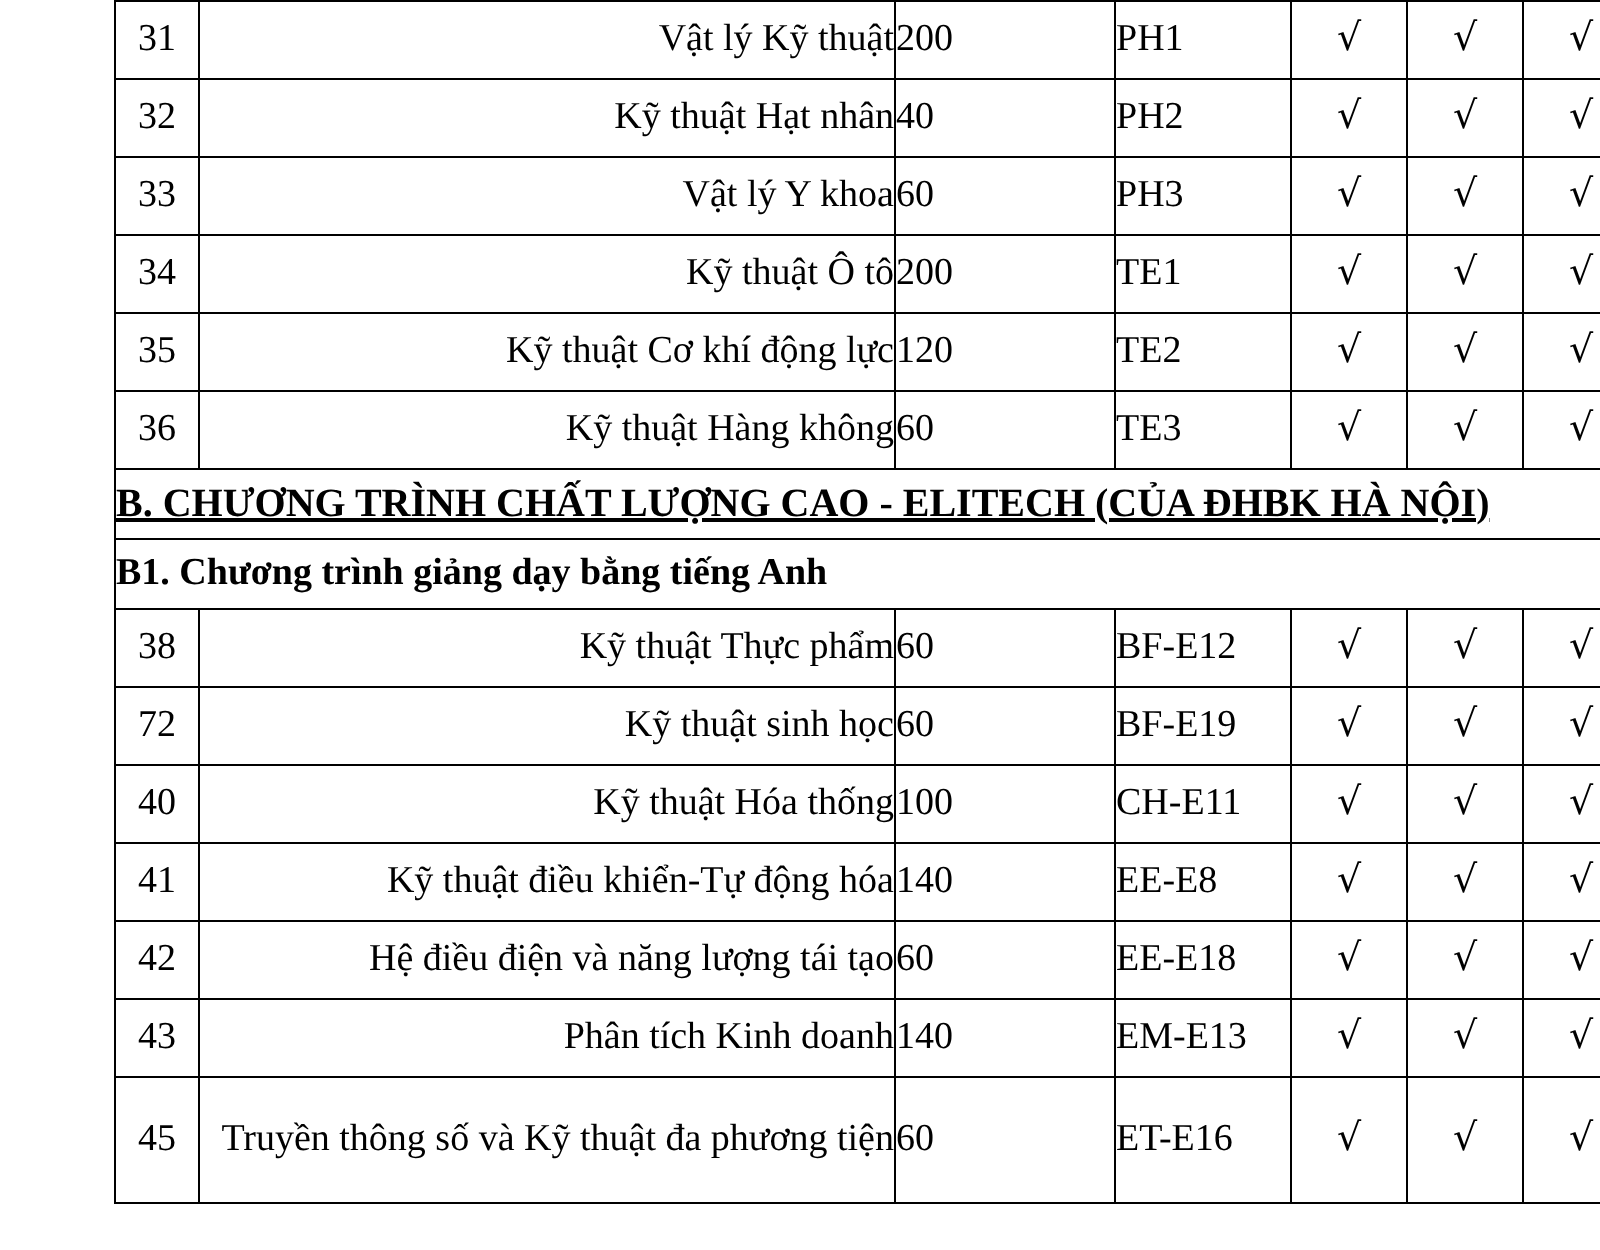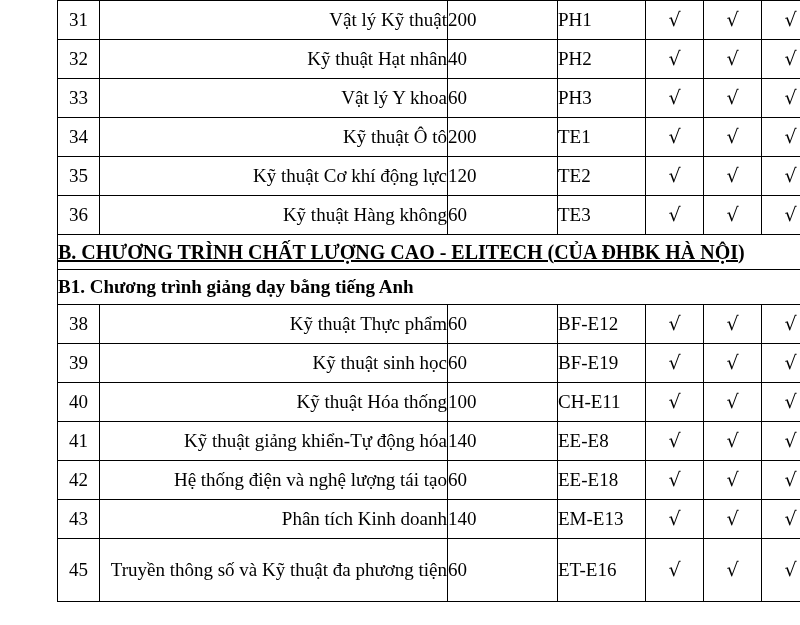--- a/index.html
+++ b/index.html
@@ -169,52 +169,52 @@
         <td class="no">38</td>
         <td class="name">Kỹ thuật Thực phẩm</td>
         <td class="quota">60</td>
         <td class="code">BF-E12</td>
         <td class="mark tick">√</td>
         <td class="mark tick">√</td>
         <td class="mark tick">√</td>
       </tr>
 
       <tr>
-        <td class="no">39</td>
+        <td class="no">72</td>
         <td class="name">Kỹ thuật sinh học</td>
         <td class="quota">60</td>
         <td class="code">BF-E19</td>
         <td class="mark tick">√</td>
         <td class="mark tick">√</td>
         <td class="mark tick">√</td>
       </tr>
 
       <tr>
         <td class="no">40</td>
         <td class="name">Kỹ thuật Hóa thống</td>
         <td class="quota">100</td>
         <td class="code">CH-E11</td>
         <td class="mark tick">√</td>
         <td class="mark tick">√</td>
         <td class="mark tick">√</td>
       </tr>
 
       <tr>
         <td class="no">41</td>
-        <td class="name">Kỹ thuật giảng khiển-Tự động hóa</td>
+        <td class="name">Kỹ thuật điều khiển-Tự động hóa</td>
         <td class="quota">140</td>
         <td class="code">EE-E8</td>
         <td class="mark tick">√</td>
         <td class="mark tick">√</td>
         <td class="mark tick">√</td>
       </tr>
 
       <tr>
         <td class="no">42</td>
-        <td class="name">Hệ thống điện và nghệ lượng tái tạo</td>
+        <td class="name">Hệ điều điện và năng lượng tái tạo</td>
         <td class="quota">60</td>
         <td class="code">EE-E18</td>
         <td class="mark tick">√</td>
         <td class="mark tick">√</td>
         <td class="mark tick">√</td>
       </tr>
 
       <tr>
         <td class="no">43</td>
         <td class="name">Phân tích Kinh doanh</td>

